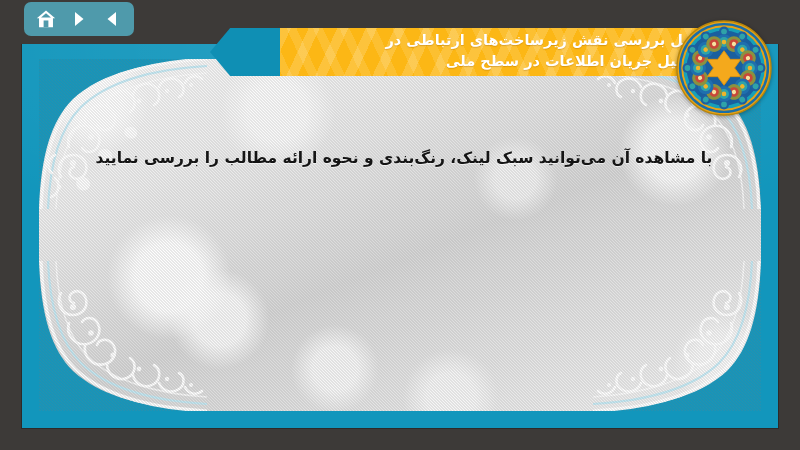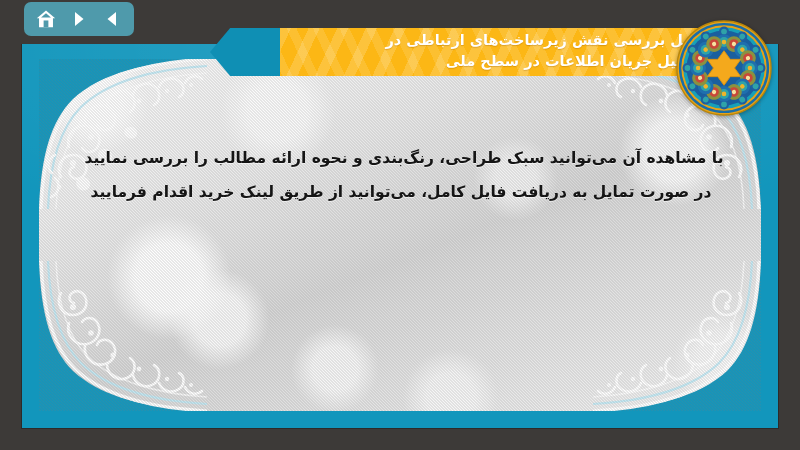--- a/index.html
+++ b/index.html
@@ -255,22 +255,21 @@
               <circle cx="74" cy="56" r="2.6"></circle>
                 <circle cx="100" cy="42" r="2.4"></circle>
               <circle cx="128" cy="32" r="2.2"></circle>
                 <circle cx="152" cy="26" r="2"></circle>
             </g>
           </g>
         </svg>
       </div>
 
       <div class="body-text">
-        <div class="ln ln-2">با مشاهده آن می‌توانید سبک طراحی، رنگ‌بندی و نحوه ارائه مطالب را بررسی نمایید</div>
-        <div class="ln ln-3">در صورت تمایل به دریافت فایل کامل، می‌توانید از طریق لینک خرید اقدام فرمایید</div>
+        <div class="ln ln-2">با مشاهده آن می‌توانید سبک لینک، رنگ‌بندی و نحوه ارائه مطالب را بررسی نمایید</div>
       </div>
 
     </div>
   </div>
 
   <div class="topbar"></div>
 
   <div class="nav-pill">
     <div class="nav-btn" title="back">
       <span>

